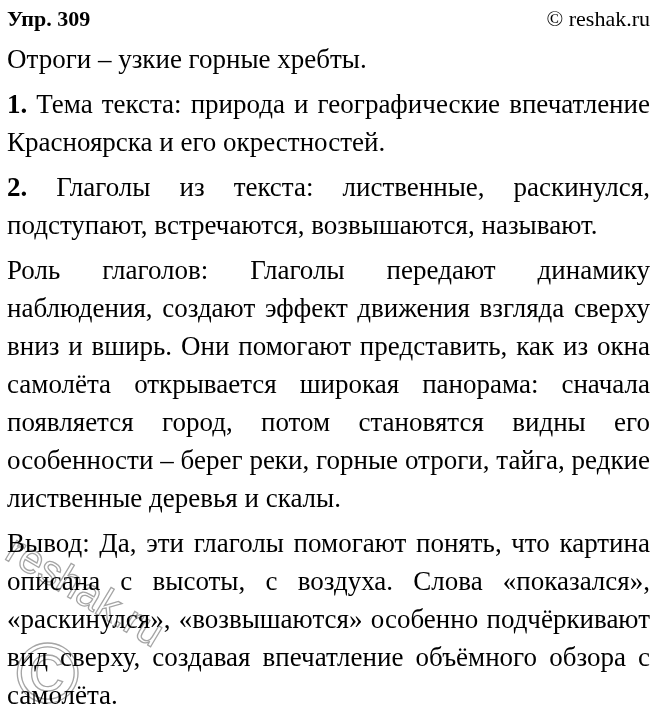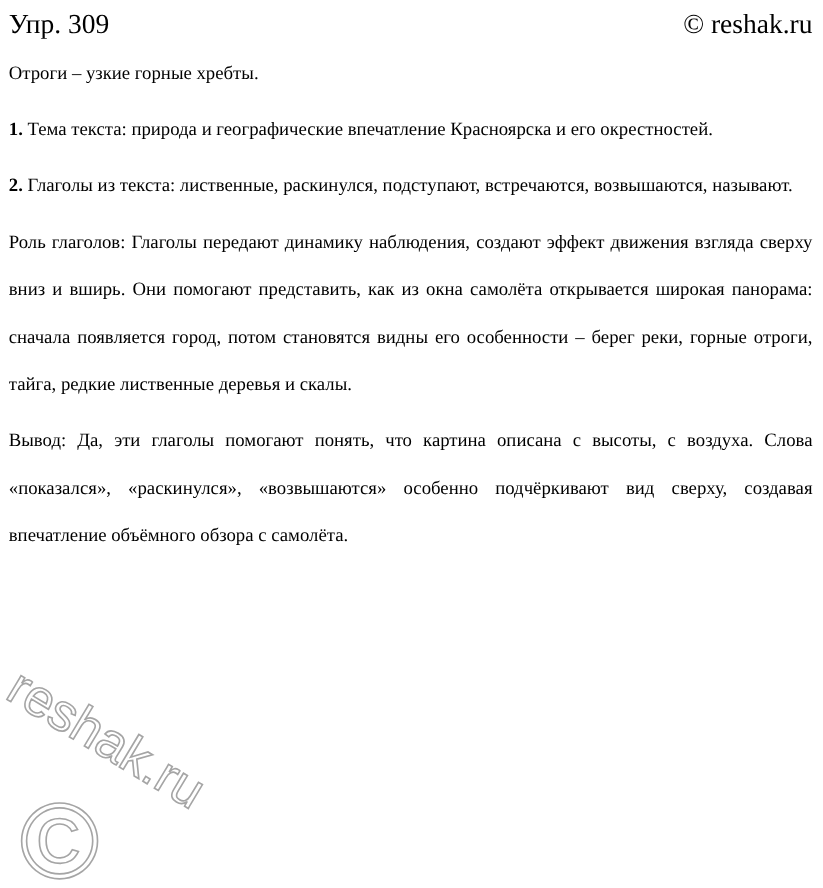--- a/index.html
+++ b/index.html
@@ -19,28 +19,28 @@
   }
   .doc-header {
     display: flex;
     justify-content: space-between;
     align-items: flex-start;
     font-size: 22px;
     line-height: 27px;
     position: relative;
     z-index: 2;
   }
-  .exercise-title { font-weight: normal; }
+  .exercise-title { font-weight: bold; }
   .doc-body {
     position: relative;
     z-index: 1;
     margin-top: 8px;
   }
   .doc-body p {
-    font-size: 15px;
+    font-size: 27px;
     line-height: 38px;
     text-align: justify;
     margin: 0 0 7px 0;
   }
   .doc-body p b { font-weight: bold; }
   .watermark {
     position: absolute;
     left: 0;
     bottom: 0;
     z-index: 0;

